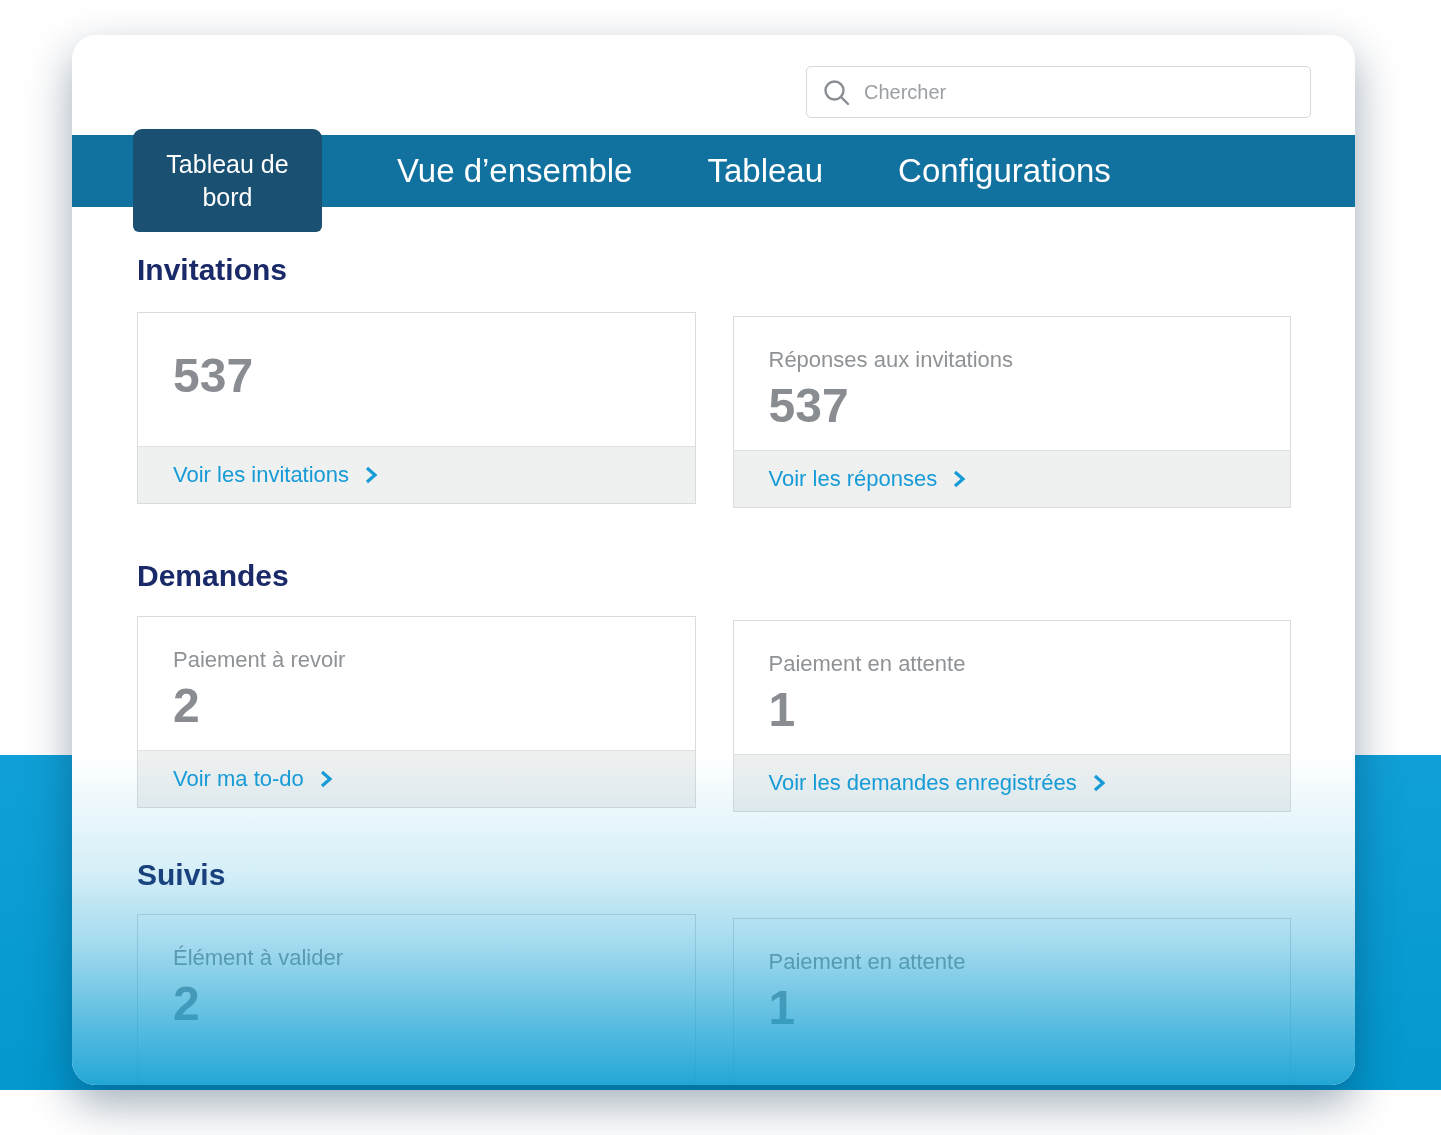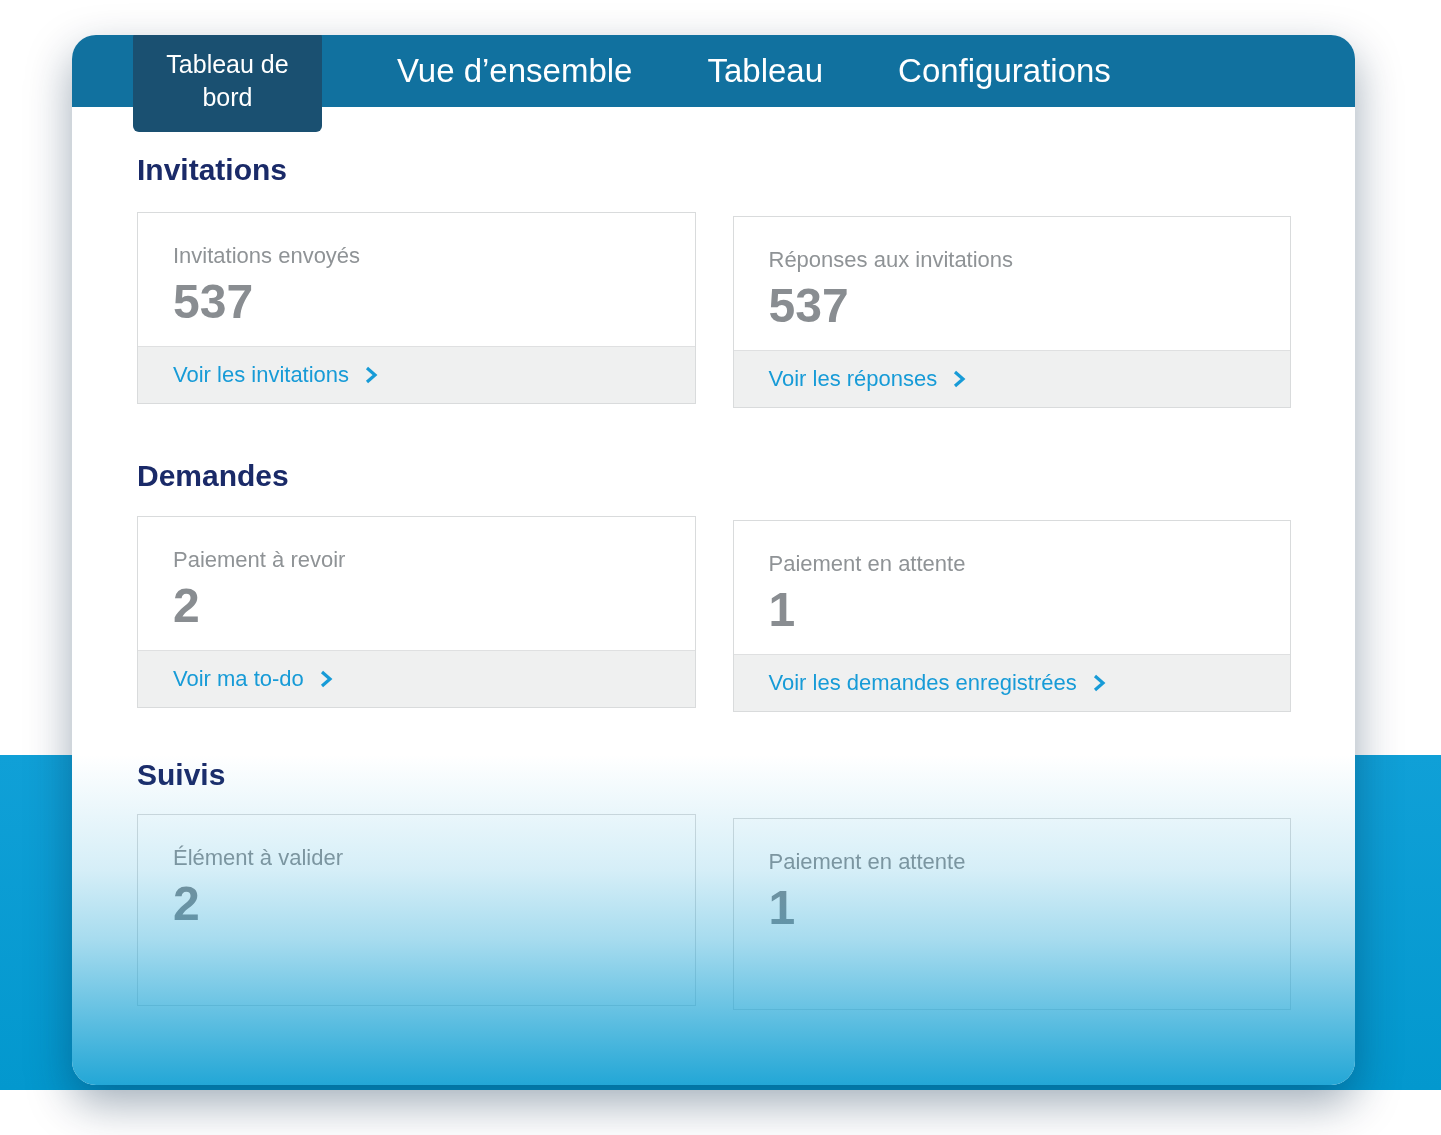--- a/index.html
+++ b/index.html
@@ -166,37 +166,45 @@
 </style>
 </head>
 <body>
 
 <div class="stage">
 
   <div class="blue-band"></div>
 
   <div class="page-card">
 
+    <div class="top-bar">
+      <div class="search-box">
+        <svg width="27" height="27" viewBox="0 0 27 27">
+          <circle cx="11.5" cy="11.5" r="9" fill="none" stroke="#8A8E92" stroke-width="2.4"></circle>
+          <line x1="18.2" y1="18.2" x2="25" y2="25" stroke="#8A8E92" stroke-width="2.4" stroke-linecap="round"></line>
+        </svg>
+        <input type="text" placeholder="Chercher" style="">
+      </div>
+    </div>
 
     <nav class="navbar">
       <div class="tab-active">Tableau de bord</div>
       <div class="nav-item">Vue d’ensemble</div>
       <div class="nav-item">Tableau</div>
       <div class="nav-item">Configurations</div>
     </nav>
 
     <main class="content">
 
       <section class="section s-invitations">
         <h2 class="section-title">Invitations</h2>
         <div class="grid">
 
           <div class="stat-card">
             <div class="card-main">
-              <div class="card-label">Invitations envoyés</div>
               <div class="card-value">537</div>
             </div>
             <div class="card-footer">
               <span class="card-link">
                 <span>Voir les invitations</span>
                 <span class="chev">
                   <svg width="14" height="20" viewBox="0 0 14 20">
                     <polyline points="3,3 11,10 3,17" fill="none" stroke="#179BD7" stroke-width="3.2"></polyline>
                   </svg>
                 </span>

